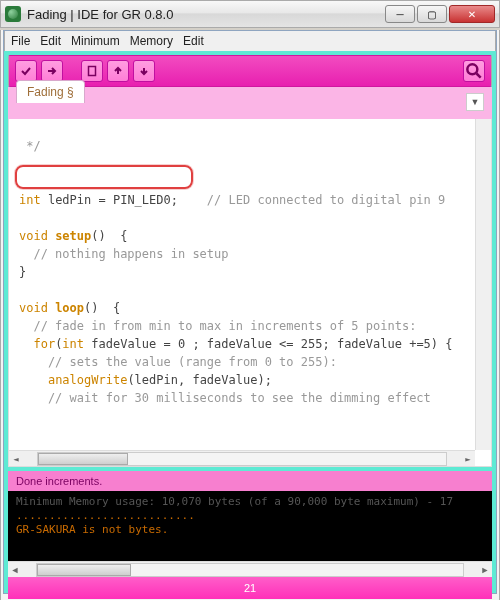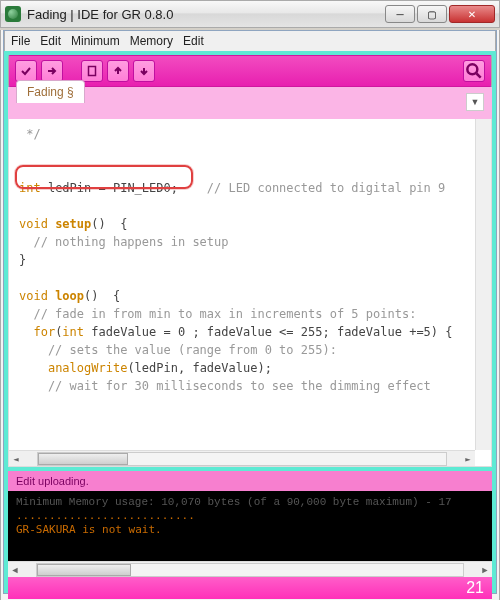--- a/index.html
+++ b/index.html
@@ -25,43 +25,43 @@
 .spacer { flex:1; }
 .ser { width:22px; height:22px; border:1px solid #c010a0; border-radius:3px; background:linear-gradient(to bottom,#ff9de0,#ff7ed6); display:flex; align-items:center; justify-content:center; color:#7a0060; font-size:12px;}
 
 
 .tabrow { height:30px; background:#fbb5e6; margin:0 4px; display:flex; align-items:flex-end; padding:16px 8px; position:relative; }
 .tab { background:#fff; border:1px solid #d8a8cc; border-bottom:none; padding:4px 10px; border-radius:4px 4px 0 0; font-size:12px; color:#9f6f3a; }
 .tabmenu { position:absolute; right:8px; top:6px; width:18px; height:18px; background:#fff; border:1px solid #ccc; display:flex; align-items:center; justify-content:center; font-size:9px; color:#555;}
 
 
 .editor { background:#fff; margin:0 4px; height:348px; border:1px solid #ddd; border-top:none; font-family:Menlo,Consolas,monospace; font-size:12px; position:relative; overflow:hidden; }
-.editor-inner { padding:6px 10px; white-space: pre; line-height:18px; color:#444; }
+.editor-inner { padding:18px 10px; white-space: pre; line-height:18px; color:#444; }
 .k-type { color:#cc8400; }
 .k-kw { color:#cc8400; }
 .k-fn { color:#cc8400; font-weight:bold; }
 .k-call { color:#cc8400; }
 .cmt { color:#999; }
 .highlight-box { position:absolute; left:6px; top:46px; width:178px; height:24px; border:2px solid #e04040; border-radius:8px; pointer-events:none; box-shadow:0 0 0 1px rgba(224,64,64,.25); }
 
 .hscroll { height:16px; background:#f0f0f0; border-top:1px solid #ddd; display:flex; align-items:center; }
 .hscroll .track { flex:1; height:14px; background:#f4f4f4; border:1px solid #ccc; margin:0 14px; position:relative; }
 .hscroll .thumb { position:absolute; left:0; top:0; height:100%; width:22%; background:linear-gradient(to bottom,#eee,#cfcfcf); border:1px solid #aaa; }
 .hscroll .arrow { width:14px; height:14px; display:flex; align-items:center; justify-content:center; font-size:9px; color:#666; }
 
 
 .status1 { height:20px; background:#f77fcf; margin:4px 4px 0 4px; color:#7a0060; font-size:11px; display:flex; align-items:center; padding:0 8px; }
 .console { background:#000; margin:0 4px; height:70px; font-family:Menlo,Consolas,monospace; font-size:11px; color:#c86a00; padding:4px 8px; overflow:hidden; line-height:14px; position:relative;}
-.console .dim { color:#555;font-family:Liberation Mono, monospace;}
+.console .dim { color:#555;}
 .console-hscroll { height:16px; background:#f0f0f0; margin:0 4px; border-top:1px solid #ddd; display:flex; align-items:center;}
 .console-hscroll .track{ flex:1; height:14px; background:#f4f4f4; border:1px solid #ccc; margin:0 14px; position:relative;}
 .console-hscroll .thumb{ position:absolute; left:0; top:0; height:100%; width:22%; background:linear-gradient(to bottom,#eee,#cfcfcf); border:1px solid #aaa;}
 .console-hscroll .arrow{ width:14px; height:14px; display:flex; align-items:center; justify-content:center; font-size:9px; color:#666;}
 
-.statusbar { height:22px; background:linear-gradient(to bottom,#ff5ec9,#ff2fb9); margin:0 4px 4px 4px; color:#fff; font-size:16px; display:flex; align-items:center; padding:0 8px; justify-content:flex-end; }
+.statusbar { height:22px; background:linear-gradient(to bottom,#ff5ec9,#ff2fb9); margin:0 4px 4px 4px; color:#fff; font-size:11px; display:flex; align-items:center; padding:0 8px; justify-content:center; }
 
 
 .appframe { border-left:1px solid #aaa; border-right:1px solid #aaa; border-bottom:1px solid #aaa; background:#f4f4f4; height:572px; }
 .inset { border:1px solid #8fa5c0; margin:2px; height:564px; background:#5eead4; padding-top:0;}
 </style>
 </head>
 <body>
 
 <div class="titlebar">
   <div class="icon"></div>
@@ -145,26 +145,26 @@
   <div style="position:absolute; right:0; top:0; bottom:16px; width:16px; background:#f0f0f0; border-left:1px solid #ddd;"></div>
   <div class="hscroll" style="position:absolute; left:0; right:16px; bottom:0;">
     <div class="arrow">◄</div>
     <div class="track">
             <div class="thumb"></div>
           </div>
     <div class="arrow">►</div>
   </div>
 </div>
 
-<div class="status1">Edit uploading.</div>
+<div class="status1">Done increments.</div>
 
 <div class="console">
 <div class="dim">Minimum Memory usage: 10,070 bytes (of a 90,000 byte maximum) - 17</div>
 <div>...........................</div>
-<div>GR-SAKURA is not wait.</div>
+<div>GR-SAKURA is not bytes.</div>
 </div>
 <div class="console-hscroll">
   <div class="arrow">◄</div>
   <div class="track">
           <div class="thumb"></div>
         </div>
   <div class="arrow">►</div>
 </div>
 
 <div class="statusbar">

